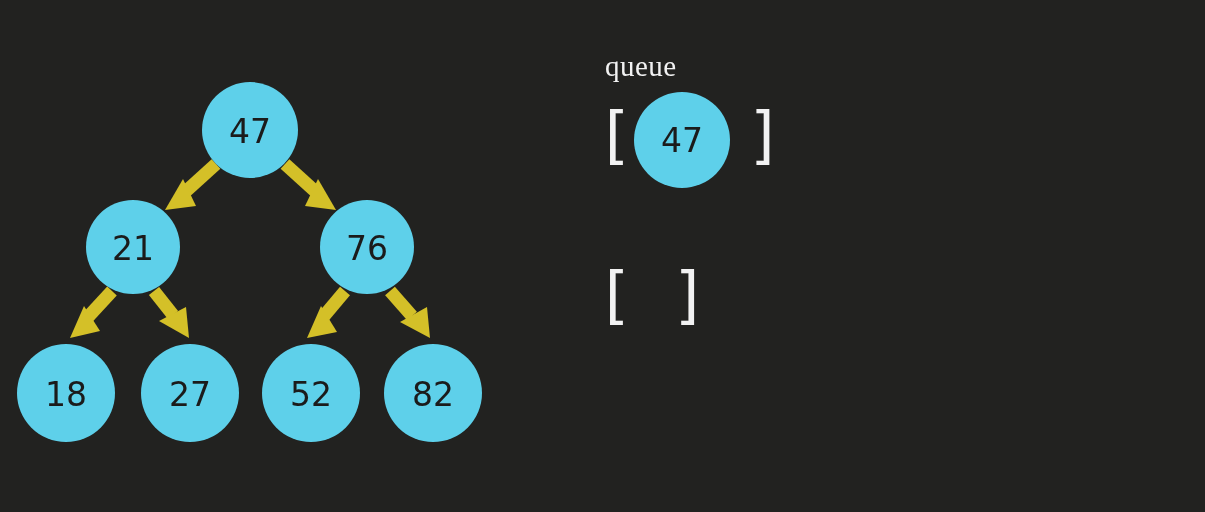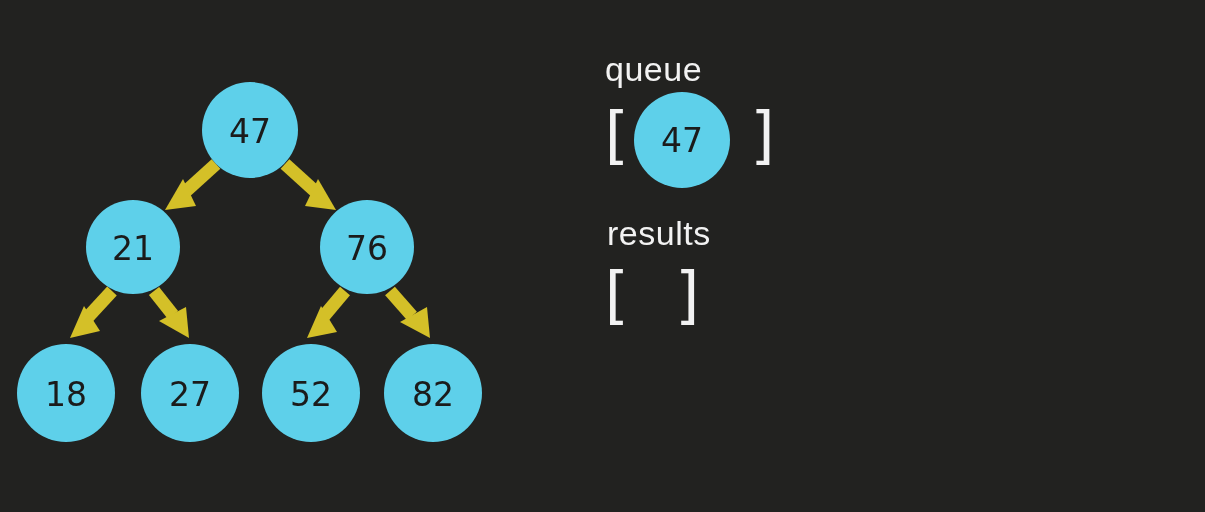--- a/index.html
+++ b/index.html
@@ -37,22 +37,22 @@
     stroke: #d4c028;
     stroke-width: 13;
     fill: none;
   }
   .arrow-head {
     fill: #d4c028;
   }
   .panel-label {
     position: absolute;
     color: #f2f2f2;
-    font-family: Liberation Sans, sans-serif;
-    font-size: 34px;
+    font-family: Liberation Serif, serif;
+    font-size: 29px;
     letter-spacing: 0.5px;
     white-space: nowrap;
   }
   .bracket {
     position: absolute;
     color: #f2f2f2;
     font-family: "DejaVu Sans Mono", "Liberation Mono", monospace;
     font-size: 62px;
     line-height: 1;
     white-space: pre;
@@ -160,17 +160,16 @@
   </svg>
 
   <div class="panel-label" id="queue-label">queue</div>
 
   <div class="bracket" id="queue-bracket-left">[</div>
 
   <div id="queue-item-0">47</div>
 
   <div class="bracket" id="queue-bracket-right">]</div>
 
-  <div class="panel-label" id="results-label">results</div>
 
   <div class="bracket" id="results-brackets">[ ]</div>
 
 </div>
 
 </body></html>

